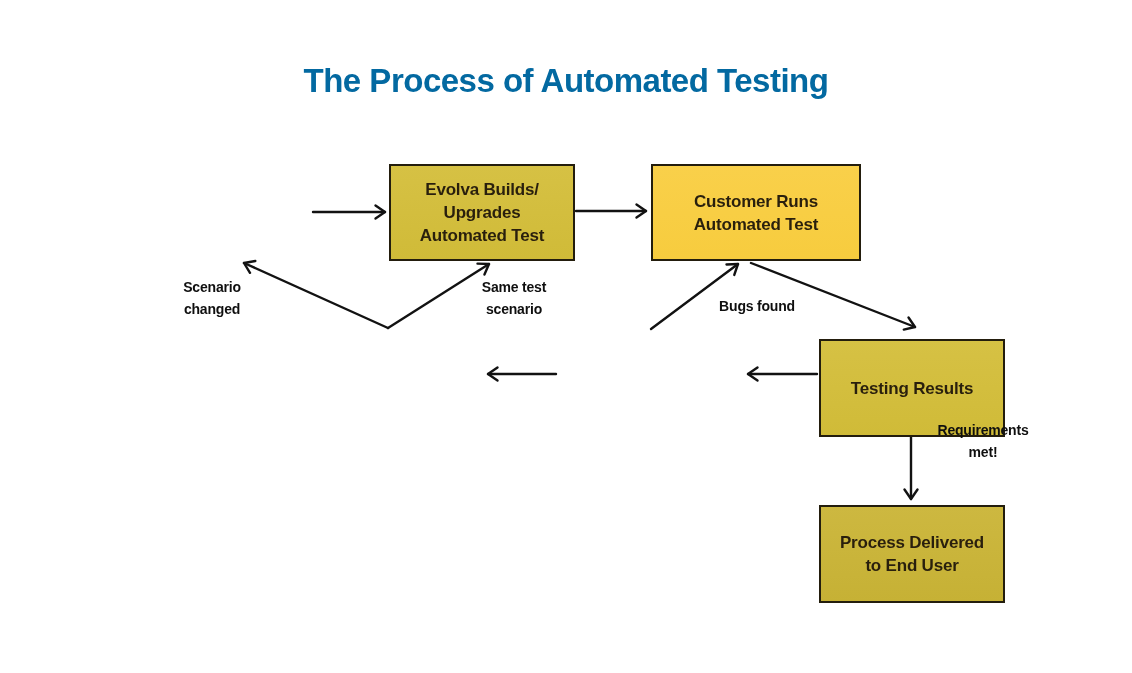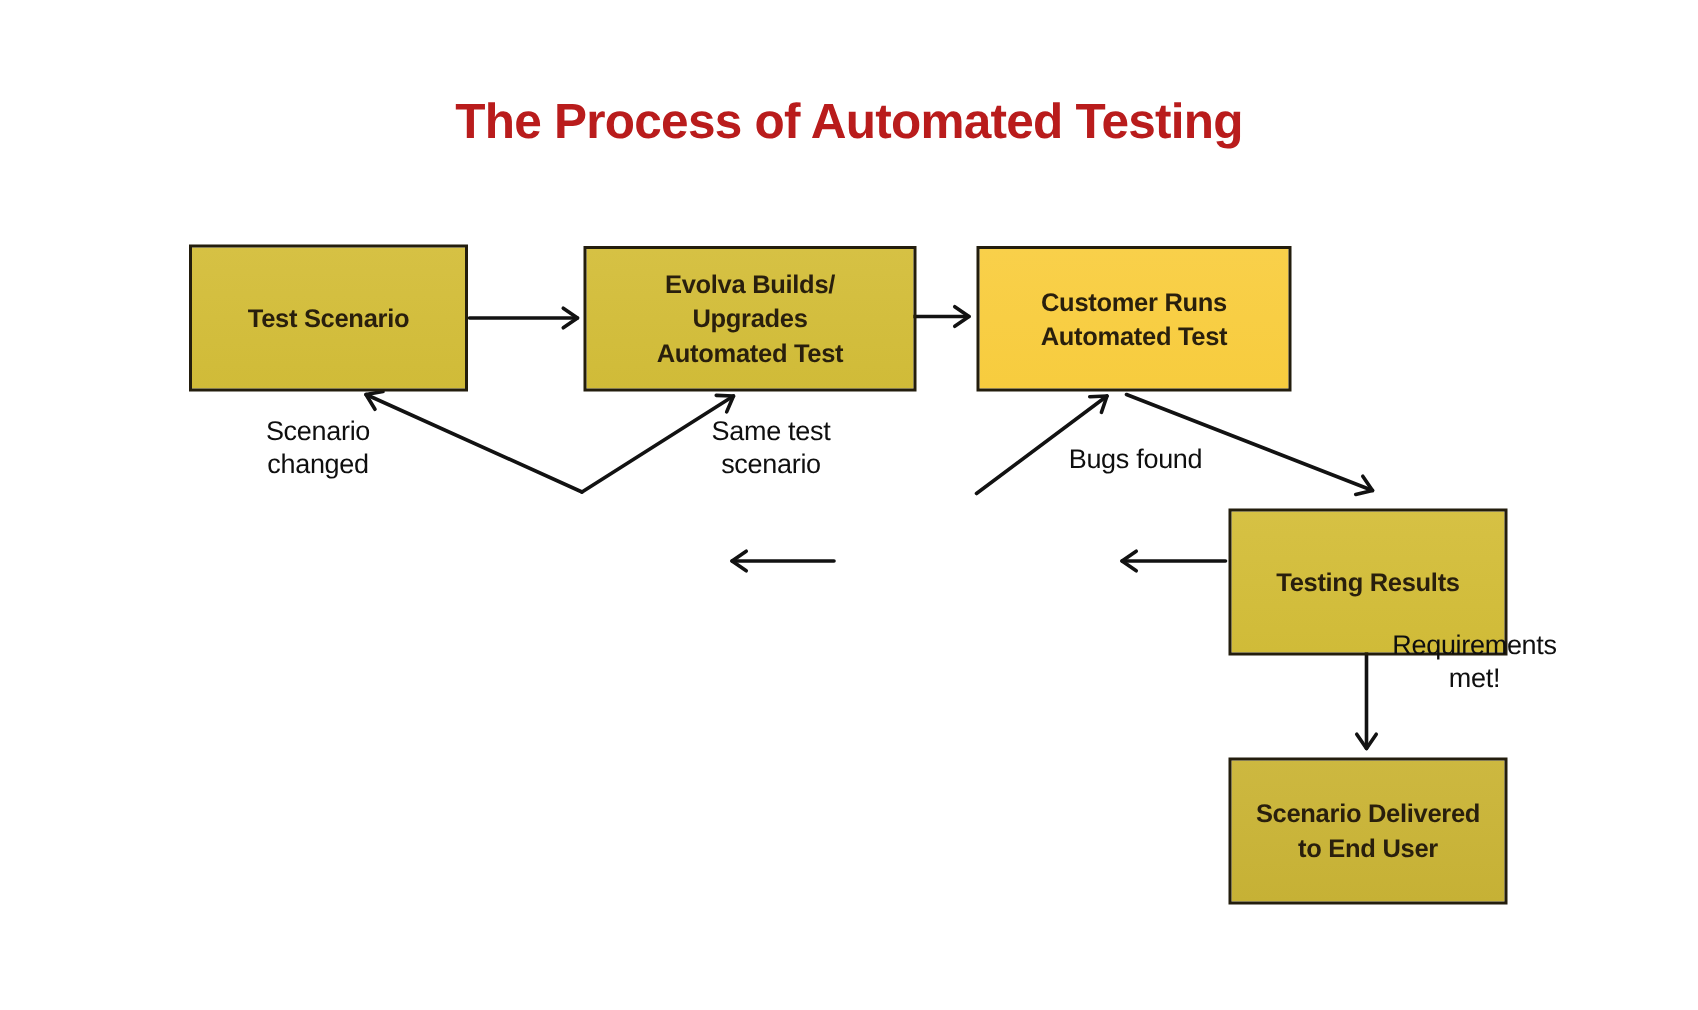--- a/index.html
+++ b/index.html
@@ -17,21 +17,21 @@
   }
   .diagram-title {
     position: absolute;
     left: 0;
     top: 62px;
     width: 1132px;
     text-align: center;
     font-size: 33px;
     font-weight: 700;
     letter-spacing: -0.5px;
-    color: #b91c1c;
+    color: #0369a1;
   }
   #arrow-layer {
     position: absolute;
     left: 0;
     top: 0;
     width: 1132px;
     height: 673px;
     pointer-events: none;
   }
   .node {
@@ -51,22 +51,22 @@
     padding: 4px 10px;
   }
   .node.bright   { background: linear-gradient(180deg, #f9d04a 0%, #f7cc3e 100%); }
   .node.olive    { background: linear-gradient(180deg, #d6c144 0%, #d0bb38 100%); }
   .node.olive-dk { background: linear-gradient(180deg, #cdb840 0%, #c6b135 100%); }
   .edge-label {
     position: absolute;
     transform: translateX(-50%);
     text-align: center;
     white-space: pre-line;
-    font-size: 18px;
-    font-weight: 400;
+    font-size: 14px;
+    font-weight: 700;
     line-height: 21.5px;
     letter-spacing: -0.2px;
     color: #0f0f0f;
   }
 </style>
 </head>
 <body>
 
 <div id="canvas">
 
@@ -84,34 +84,33 @@
       <line x1="388" y1="328" x2="244" y2="263" marker-end="url(#chev)"></line>
       <line x1="388" y1="328" x2="489" y2="264" marker-end="url(#chev)"></line>
       <line x1="651" y1="329" x2="738" y2="264" marker-end="url(#chev)"></line>
       <line x1="751" y1="263" x2="915" y2="327" marker-end="url(#chev)"></line>
       <line x1="556" y1="374" x2="488" y2="374" marker-end="url(#chev)"></line>
       <line x1="817" y1="374" x2="748" y2="374" marker-end="url(#chev)"></line>
       <line x1="911" y1="429" x2="911" y2="499" marker-end="url(#chev)"></line>
     </g>
   </svg>
 
-  <div class="node olive" style="left:126px; top:163px; width:186px; height:98px;">Test Scenario</div>
 
-  <div class="node olive" style="left:389px; top:164px; width:222px; height:97px;">Evolva Builds/
+  <div class="node olive" style="left:389px; top:164px; width:186px; height:97px;">Evolva Builds/
 Upgrades
 Automated Test</div>
 
   <div class="node bright" style="left:651px; top:164px; width:210px; height:97px;">Customer Runs
 Automated Test</div>
 
 
 
   <div class="node olive" style="left:819px; top:339px; width:186px; height:98px;">Testing Results</div>
 
-  <div class="node olive-dk" style="left:819px; top:505px; width:186px; height:98px;">Scenario Delivered
+  <div class="node olive-dk" style="left:819px; top:505px; width:186px; height:98px;">Process Delivered
 to End User</div>
 
   <div class="edge-label" style="left:212px; top:277px;">Scenario
 changed</div>
 
   <div class="edge-label" style="left:514px; top:277px;">Same test
 scenario</div>
 
   <div class="edge-label" style="left:757px; top:296px;">Bugs found</div>
 

